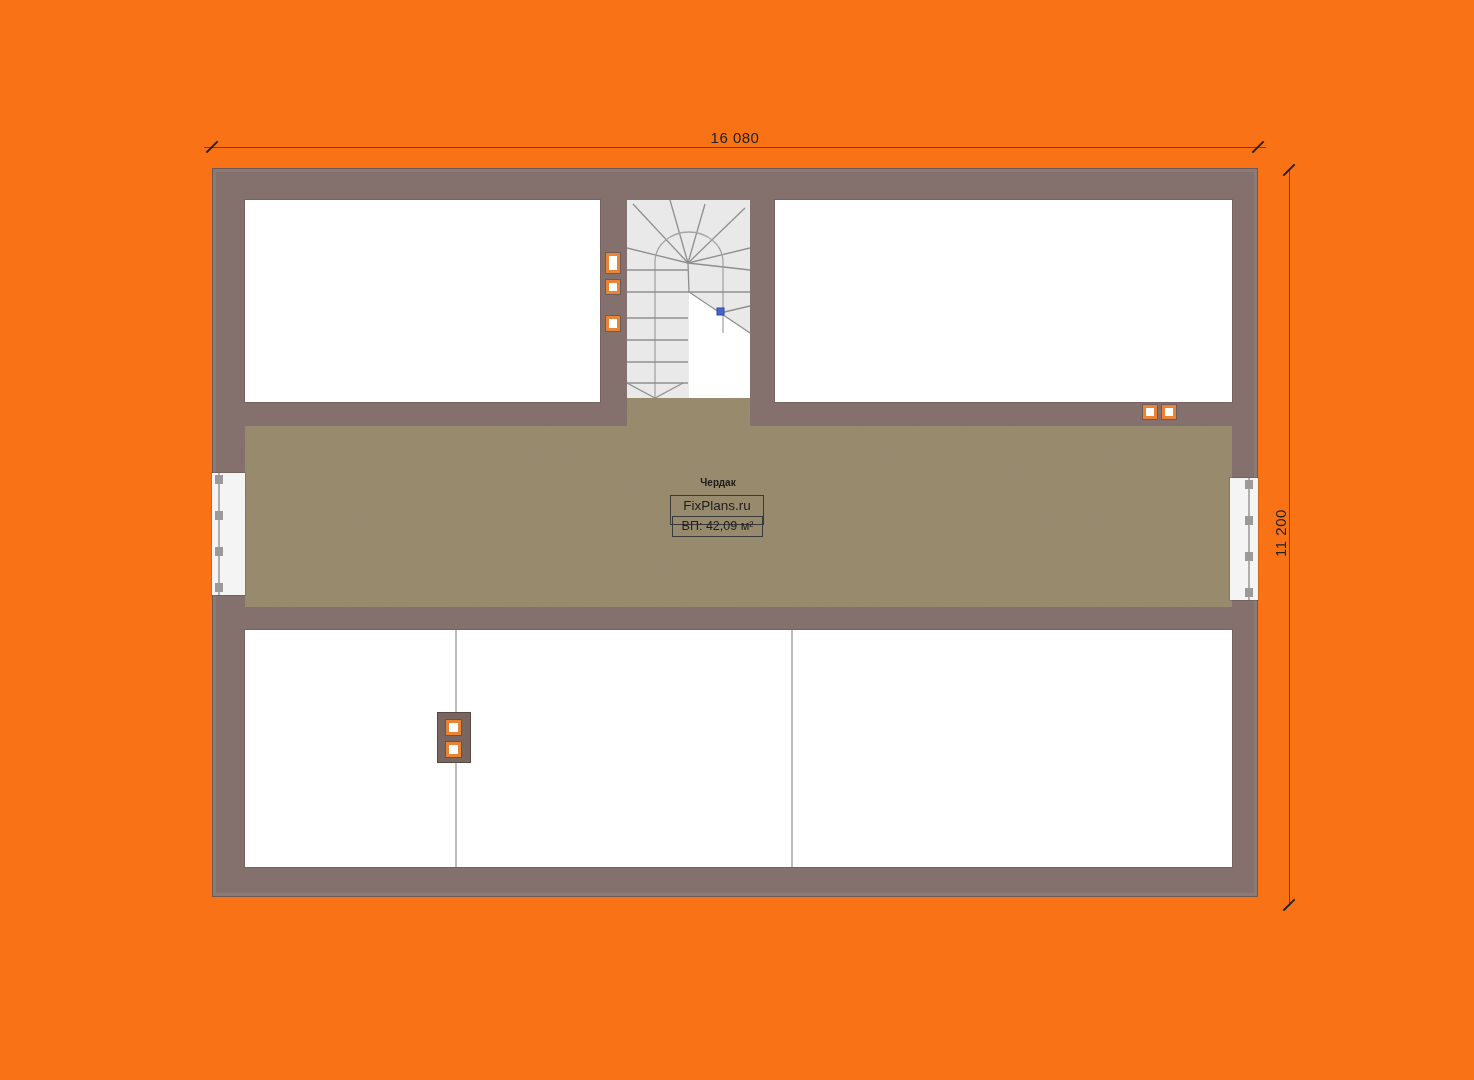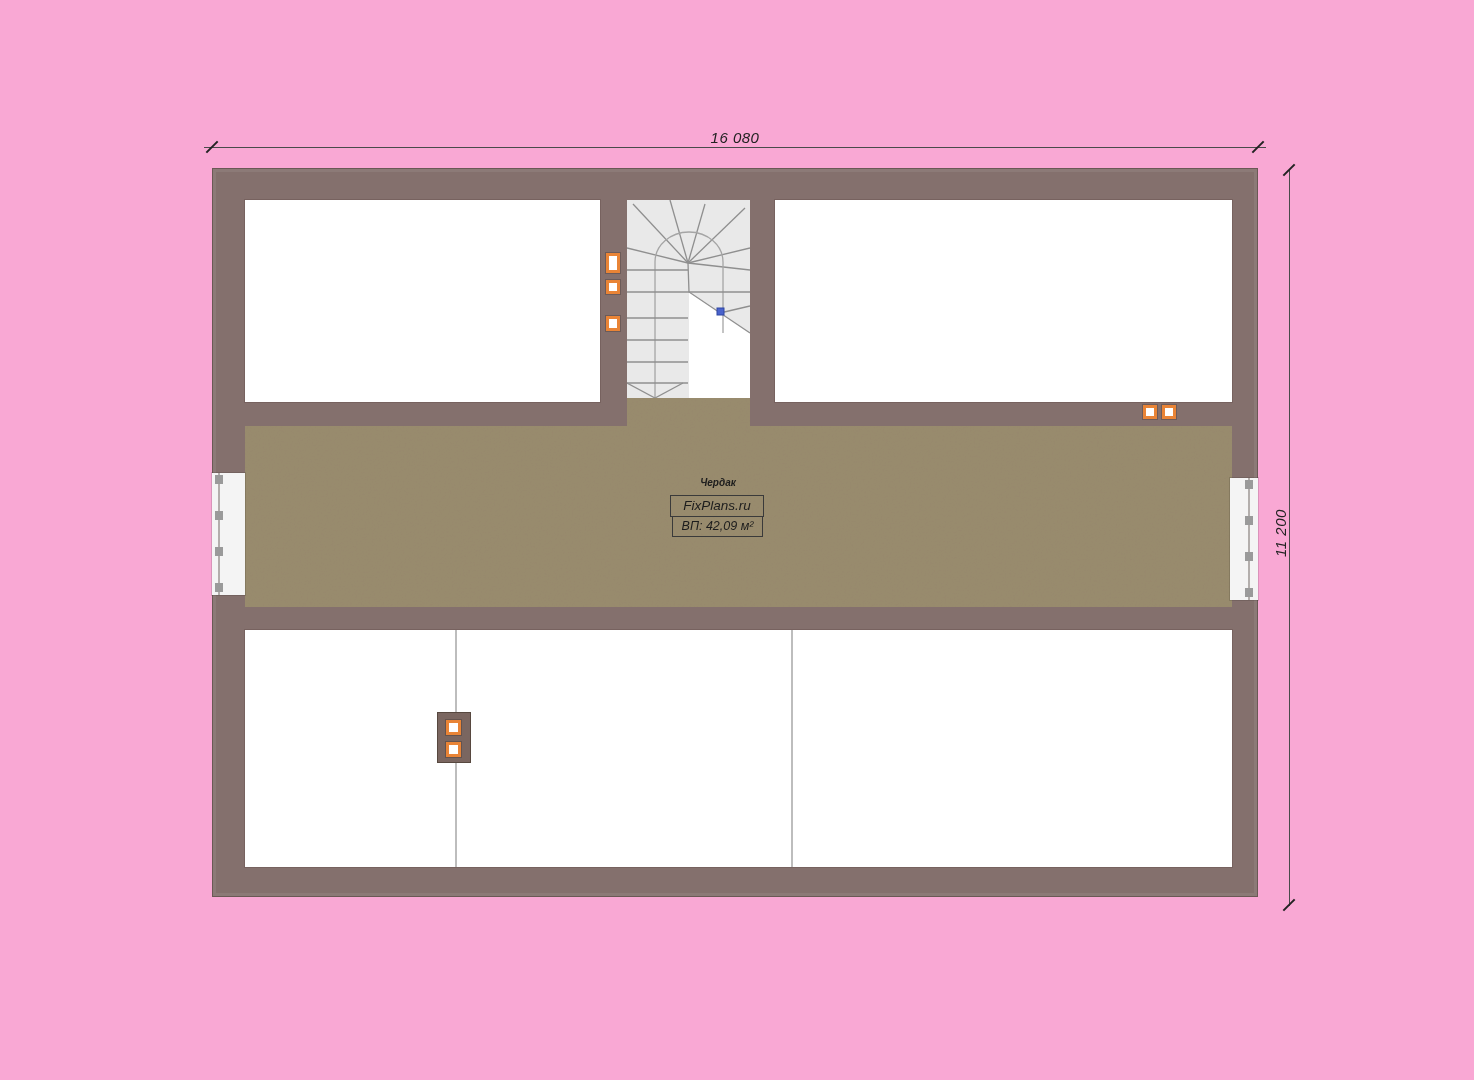--- a/index.html
+++ b/index.html
@@ -1,17 +1,17 @@
 <!DOCTYPE html>
 <html style="--wall: #84706d; --wall-dark: #6a5955; --floor-base: #97876c; --stair-bg: #e9e9e9; --stair-line: #8f8f8f; --vent-orange: #e98436; --chimney: #7a6660; --partition: #bdbdbd; --blue-marker: #4a63cc;"><head>
 <meta charset="utf-8">
 <style>
   html,body{margin:0;padding:0;background:#ffffff;}
   body{font-family:"Liberation Sans", sans-serif;}
-  .canvas{position:relative;width:1474px;height:1080px;background:#f9a8d4;overflow:hidden;font-style:italic;}
+  .canvas{position:relative;width:1474px;height:1080px;background:#f97316;overflow:hidden;}
   .abs{position:absolute;}
 
   
   .outer-wall{left:212px;top:168px;width:1046px;height:729px;
     background:var(--wall);border:1px solid var(--wall-dark);box-sizing:border-box;
     box-shadow:inset 0 0 0 3px rgba(255,255,255,0.07);}
   .room{background:#ffffff;box-shadow:0 0 0 1px rgba(60,40,35,0.18);}
   .room-tl{left:245px;top:200px;width:355px;height:202px;}
   .room-tr{left:775px;top:200px;width:457px;height:202px;}
   .room-bottom{left:245px;top:630px;width:987px;height:237px;}
@@ -43,21 +43,21 @@
   .dim-tick{width:16px;height:2px;background:#222;transform:rotate(-45deg);}
   .dim-label{color:#222;font-size:15px;letter-spacing:0.5px;}
   .dim-top-label{left:204px;top:129px;width:1062px;text-align:center;}
   .dim-right-label{left:1245px;top:525px;width:70px;height:16px;text-align:center;
     transform:rotate(-90deg);transform-origin:center;}
 
   
   .room-title{left:633px;top:477px;width:170px;text-align:center;
     font-size:10px;font-weight:bold;color:#1d1d1d;}
   .label-box{border:1px solid #3a3a3a;text-align:center;color:#1d1d1d;box-sizing:border-box;}
-  .brand-box{left:670px;top:495px;width:94px;height:22px;line-height:20px;font-size:13.5px;}
+  .brand-box{left:670px;top:495px;width:94px;height:30px;line-height:20px;font-size:13.5px;}
   .area-box{left:672px;top:516px;width:91px;height:21px;line-height:19px;font-size:12.5px;}
 </style>
 </head>
 <body>
 
 <div class="canvas">
 
   <div class="abs dim-line" style="left:204px;top:147px;width:1062px;height:1px;"></div>
   <div class="abs dim-tick" style="left:204px;top:146px;"></div>
   <div class="abs dim-tick" style="left:1250px;top:146px;"></div>

